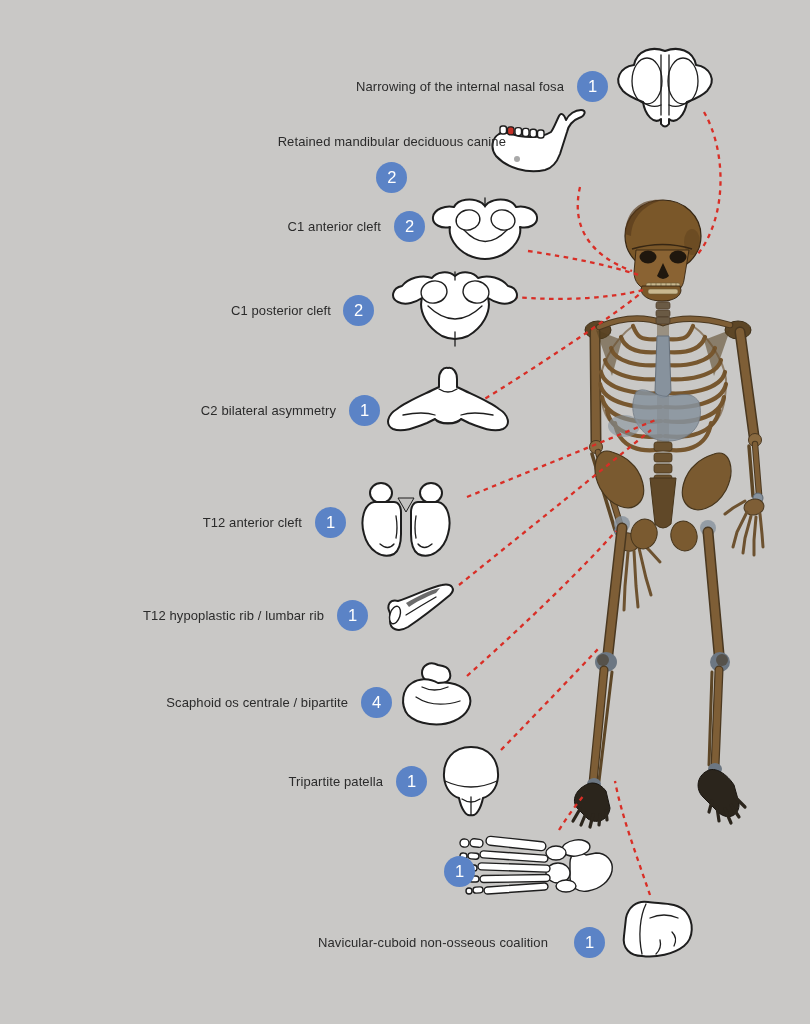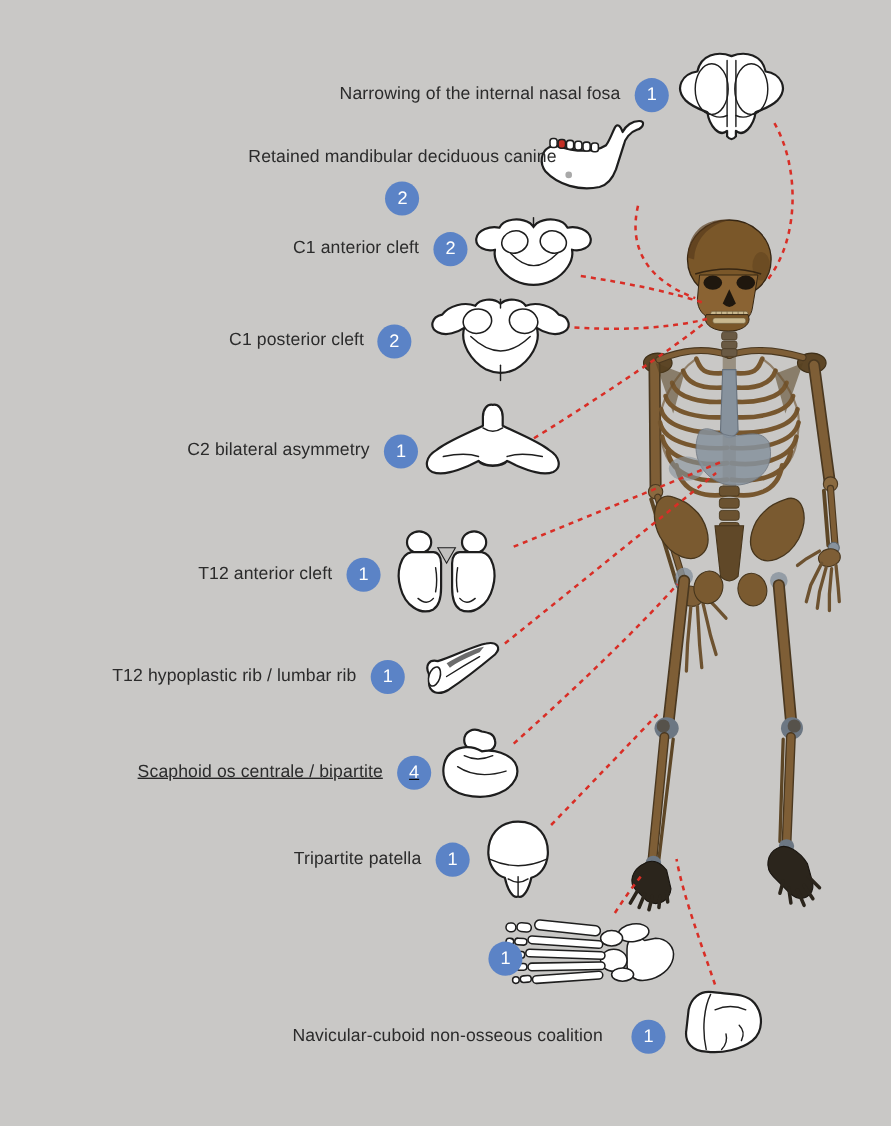--- a/index.html
+++ b/index.html
@@ -1,20 +1,20 @@
 <!DOCTYPE html>
 <html style="--badge: #5b83c6; --leader: #d92e26;"><head>
 <meta charset="utf-8">
 <style>
   html,body{margin:0;padding:0;}
   body{font-family:"Liberation Sans","DejaVu Sans",sans-serif;}
   .figure{position:relative;width:810px;height:1024px;background:#c9c8c6;overflow:hidden;}
   .layer{position:absolute;left:0;top:0;}
   .row{position:absolute;display:flex;align-items:center;gap:13px;height:32px;z-index:5;}
-  .row .label{font-size:16px;color:#2b2b2b;white-space:nowrap;letter-spacing:0.1px;}
+  .row .label{font-size:13px;color:#2b2b2b;white-space:nowrap;letter-spacing:0.1px;}
   .badge{width:31px;height:31px;border-radius:50%;background:var(--badge,#5b83c6);color:#fff;
          display:flex;align-items:center;justify-content:center;font-size:16.5px;flex:0 0 auto;}
   .icon{position:absolute;z-index:4;}
   .icon svg{display:block;width:100%;height:100%;}
   .bone{fill:#ffffff;stroke:#1e1e1e;stroke-width:2;stroke-linejoin:round;}
   .bone-thin{fill:#ffffff;stroke:#1e1e1e;stroke-width:1.4;stroke-linejoin:round;}
   .detail{fill:none;stroke:#1e1e1e;stroke-width:1.3;stroke-linecap:round;}
   #leaders{z-index:3;pointer-events:none;}
   #skeleton{z-index:1;}
 </style>
@@ -354,21 +354,21 @@
     <span class="badge">1</span>
   </div>
   <div class="row" style="top:506px;right:464px;">
     <span class="label">T12 anterior cleft</span>
     <span class="badge">1</span>
   </div>
   <div class="row" style="top:599px;right:442px;">
     <span class="label">T12 hypoplastic rib / lumbar rib</span>
     <span class="badge">1</span>
   </div>
-  <div class="row" style="top:686px;right:418px;text-decoration:underline;">
+  <div class="row" style="top:686px;right:418px;">
     <span class="label">Scaphoid os centrale / bipartite</span>
     <span class="badge">4</span>
   </div>
   <div class="row" style="top:765px;right:383px;">
     <span class="label">Tripartite patella</span>
     <span class="badge">1</span>
   </div>
   <div class="row" style="top:855px;right:335px;">
     <span class="badge">1</span>
   </div>

